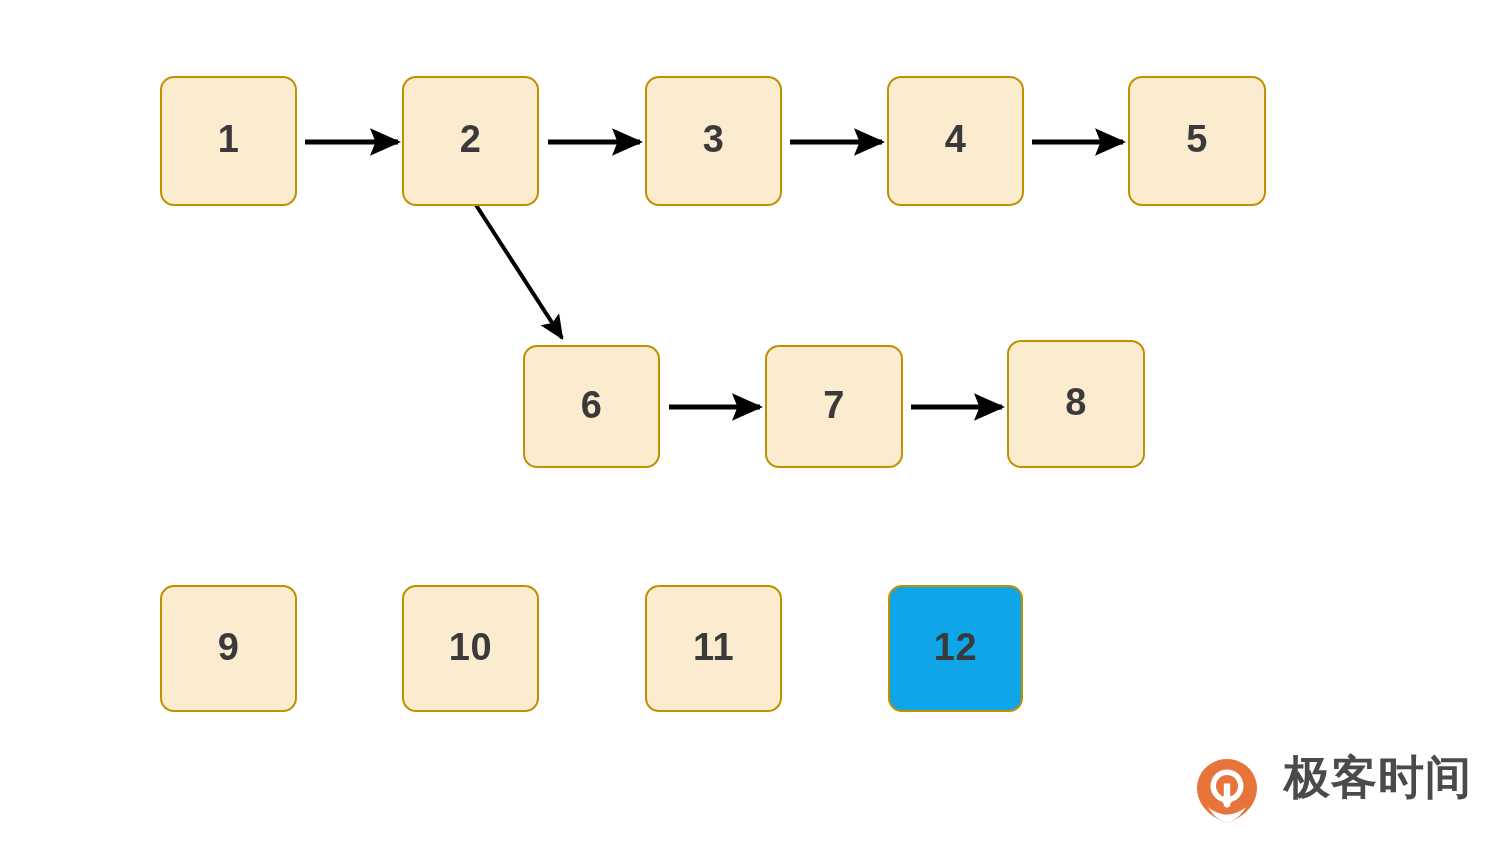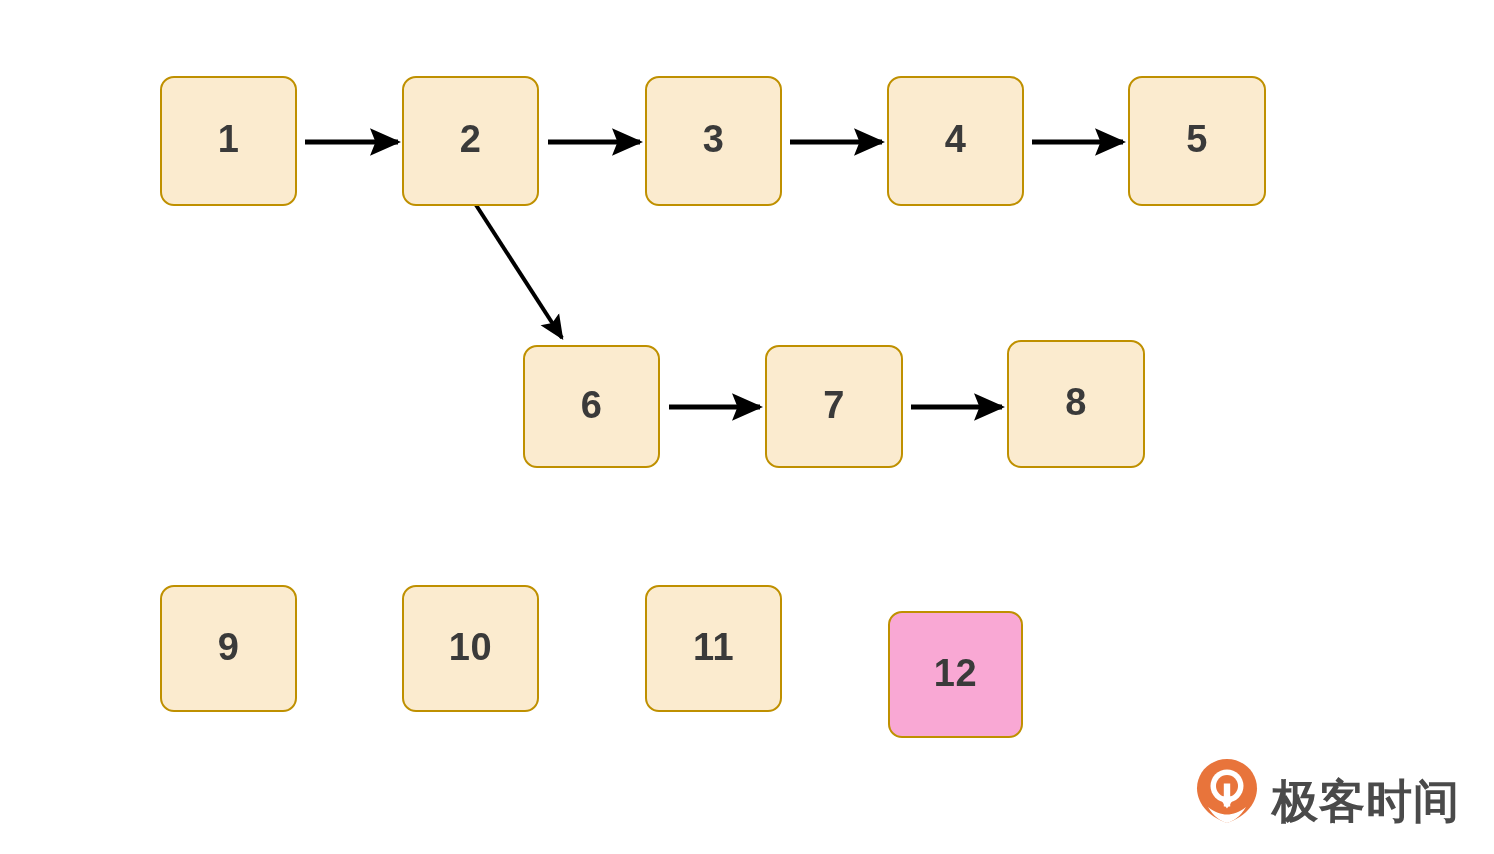--- a/index.html
+++ b/index.html
@@ -46,22 +46,23 @@
     width: 1494px;
     height: 854px;
     pointer-events: none;
   }
   
   .brand {
     position: absolute;
     left: 1196px;
     top: 758px;
     display: flex;
-    align-items: flex-end;
-    gap: 14px;
+    align-items: flex-start;
+    gap: 26px;
+    font-family: Liberation Mono, monospace;
   }
   .brand-mark {
     width: 62px;
     height: 66px;
     flex: 0 0 auto;
   }
   .brand-text {
     font-size: 46px;
     font-weight: 700;
     color: #4A4A4A;
@@ -120,21 +121,21 @@
 
   <div class="node" style="left: 160px; top: 585px; width: 137px; height: 127px; background: rgb(251, 235, 207); border-color: rgb(191, 144, 0); color: rgb(58, 58, 58);">
     <span class="node-label">9</span>
   </div>
   <div class="node" style="left: 402px; top: 585px; width: 137px; height: 127px; background: rgb(251, 235, 207); border-color: rgb(191, 144, 0); color: rgb(58, 58, 58); justify-content: center;">
     <span class="node-label">10</span>
   </div>
   <div class="node" style="left: 645px; top: 585px; width: 137px; height: 127px; background: rgb(251, 235, 207); border-color: rgb(191, 144, 0); color: rgb(58, 58, 58);">
     <span class="node-label">11</span>
   </div>
-  <div class="node" style="left: 888px; top: 611px; width: 135px; height: 127px; background: #f9a8d4; border-color: rgb(191, 144, 0); color: rgb(58, 58, 58);">
+  <div class="node" style="left: 888px; top: 585px; width: 135px; height: 127px; background: #0ea5e9; border-color: rgb(191, 144, 0); color: rgb(58, 58, 58);">
     <span class="node-label">12</span>
   </div>
 
   <div class="brand">
     <svg class="brand-mark" viewBox="0 0 62 66" xmlns="http://www.w3.org/2000/svg">
       <path d="M31 1 C14.4 1 1 14.1 1 30.3 C1 43.6 10.5 58.2 31 65 C51.5 58.2 61 43.6 61 30.3 C61 14.1 47.6 1 31 1 Z" fill="#E8743B"></path>
       <circle cx="31" cy="28" r="16.5" fill="#FFFFFF"></circle>
       <circle cx="31" cy="28" r="11" fill="#E8743B"></circle>
       <path d="M27.8 25.5 L34.2 25.5 L34.2 48.5 L27.8 48.5 Z" fill="#FFFFFF"></path>
       <path d="M22.6 38.5 L39.4 38.5 L31 50.5 Z" fill="#FFFFFF"></path>

